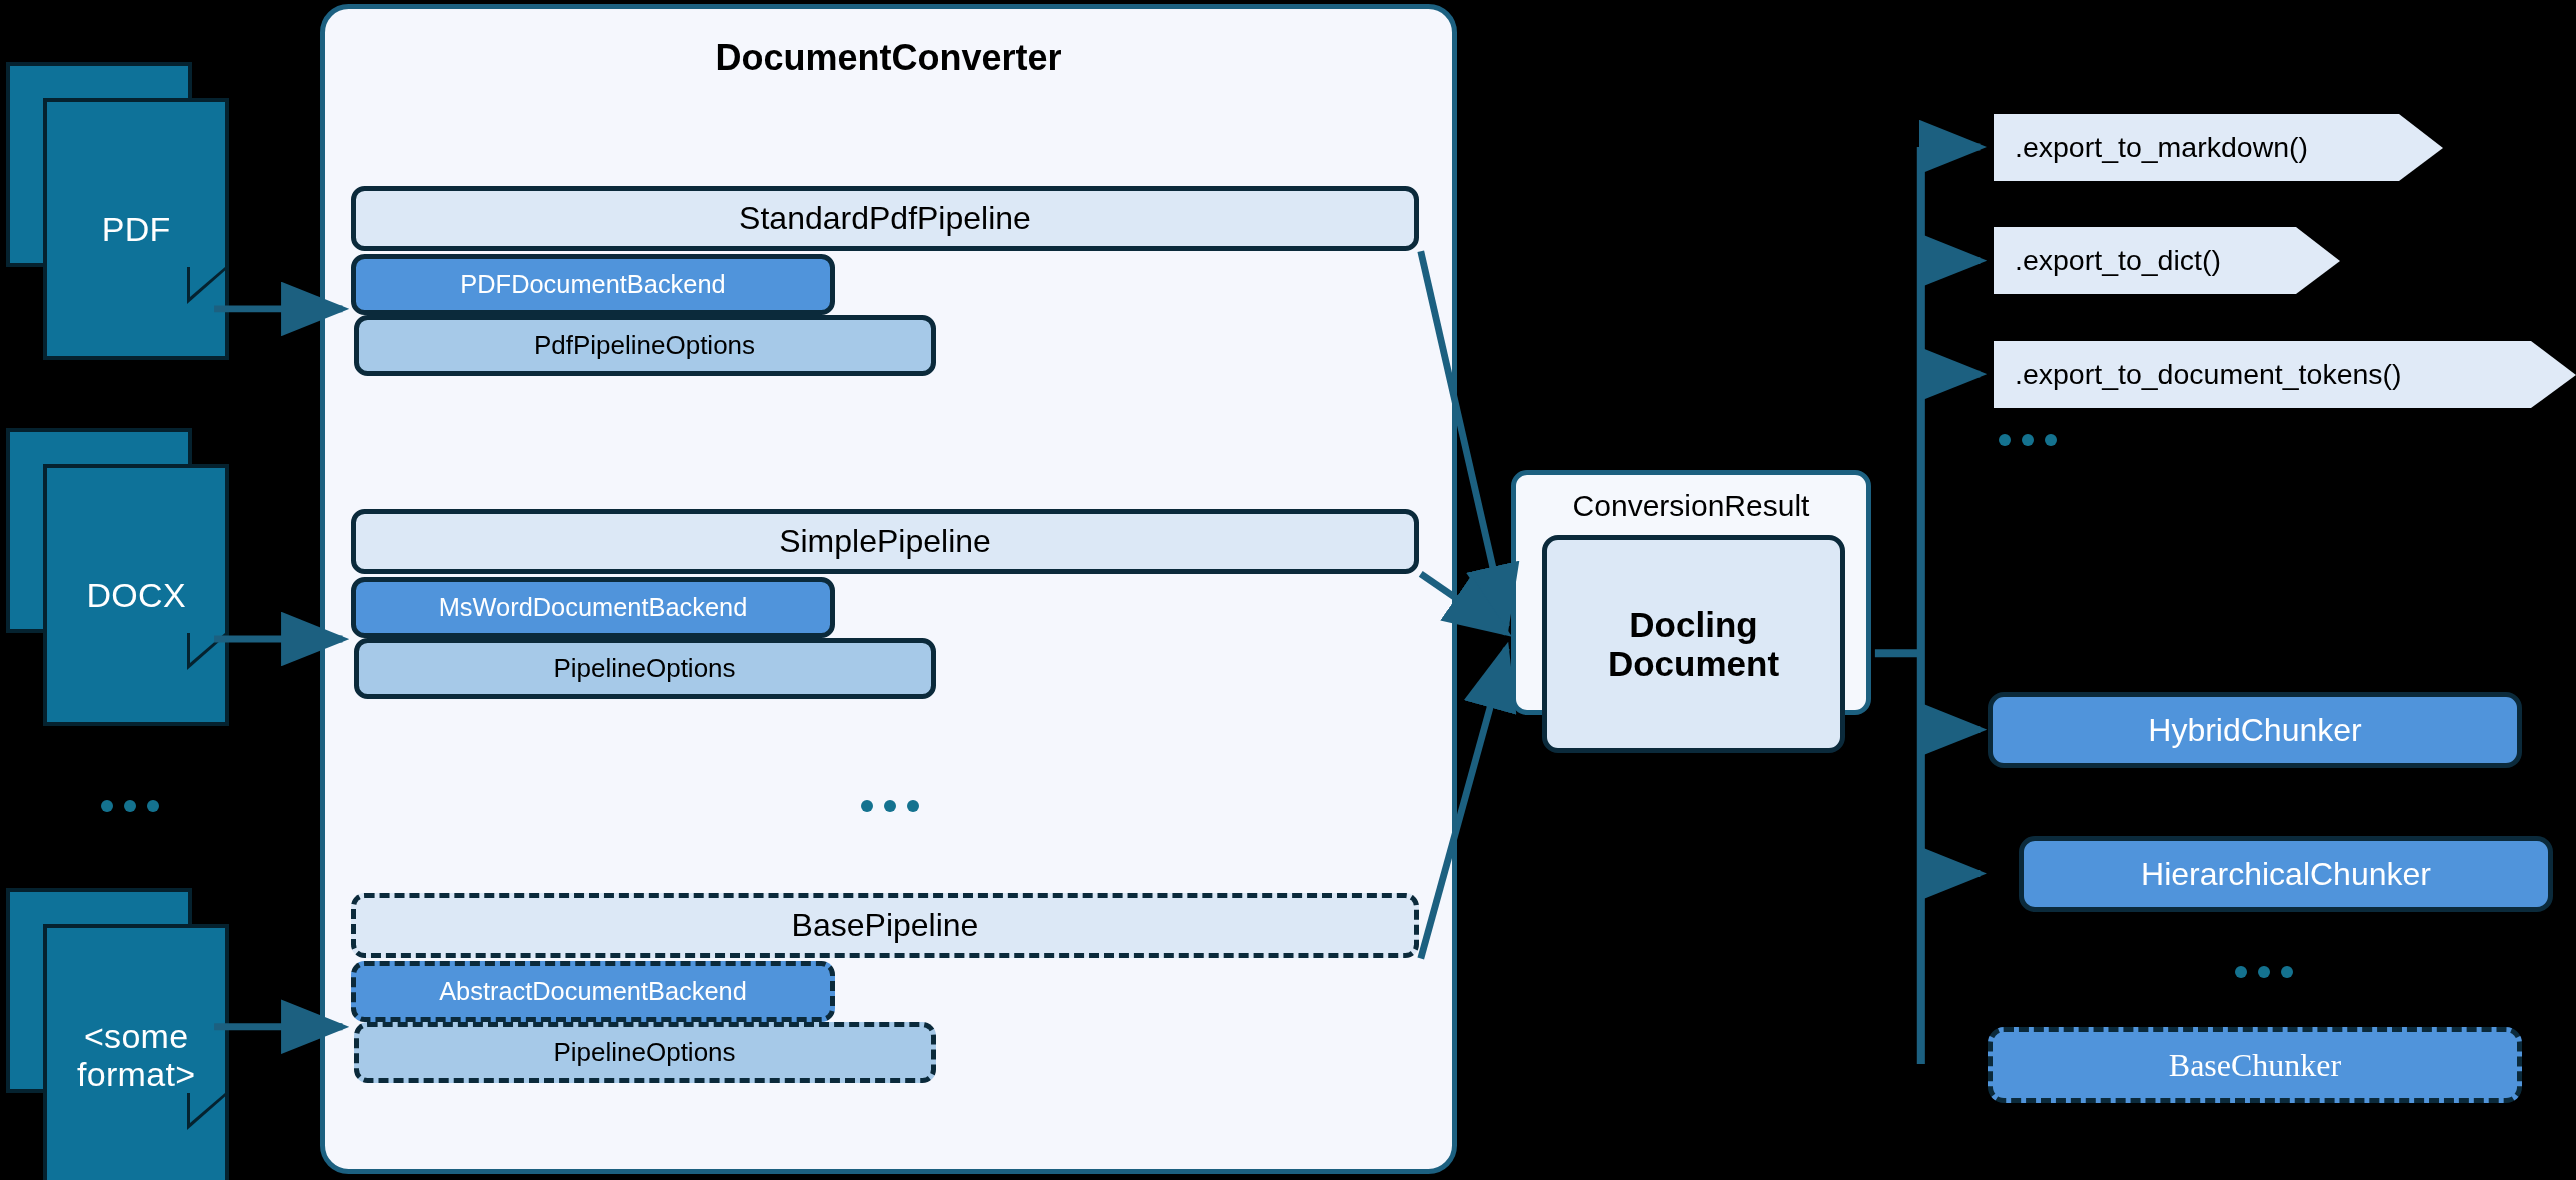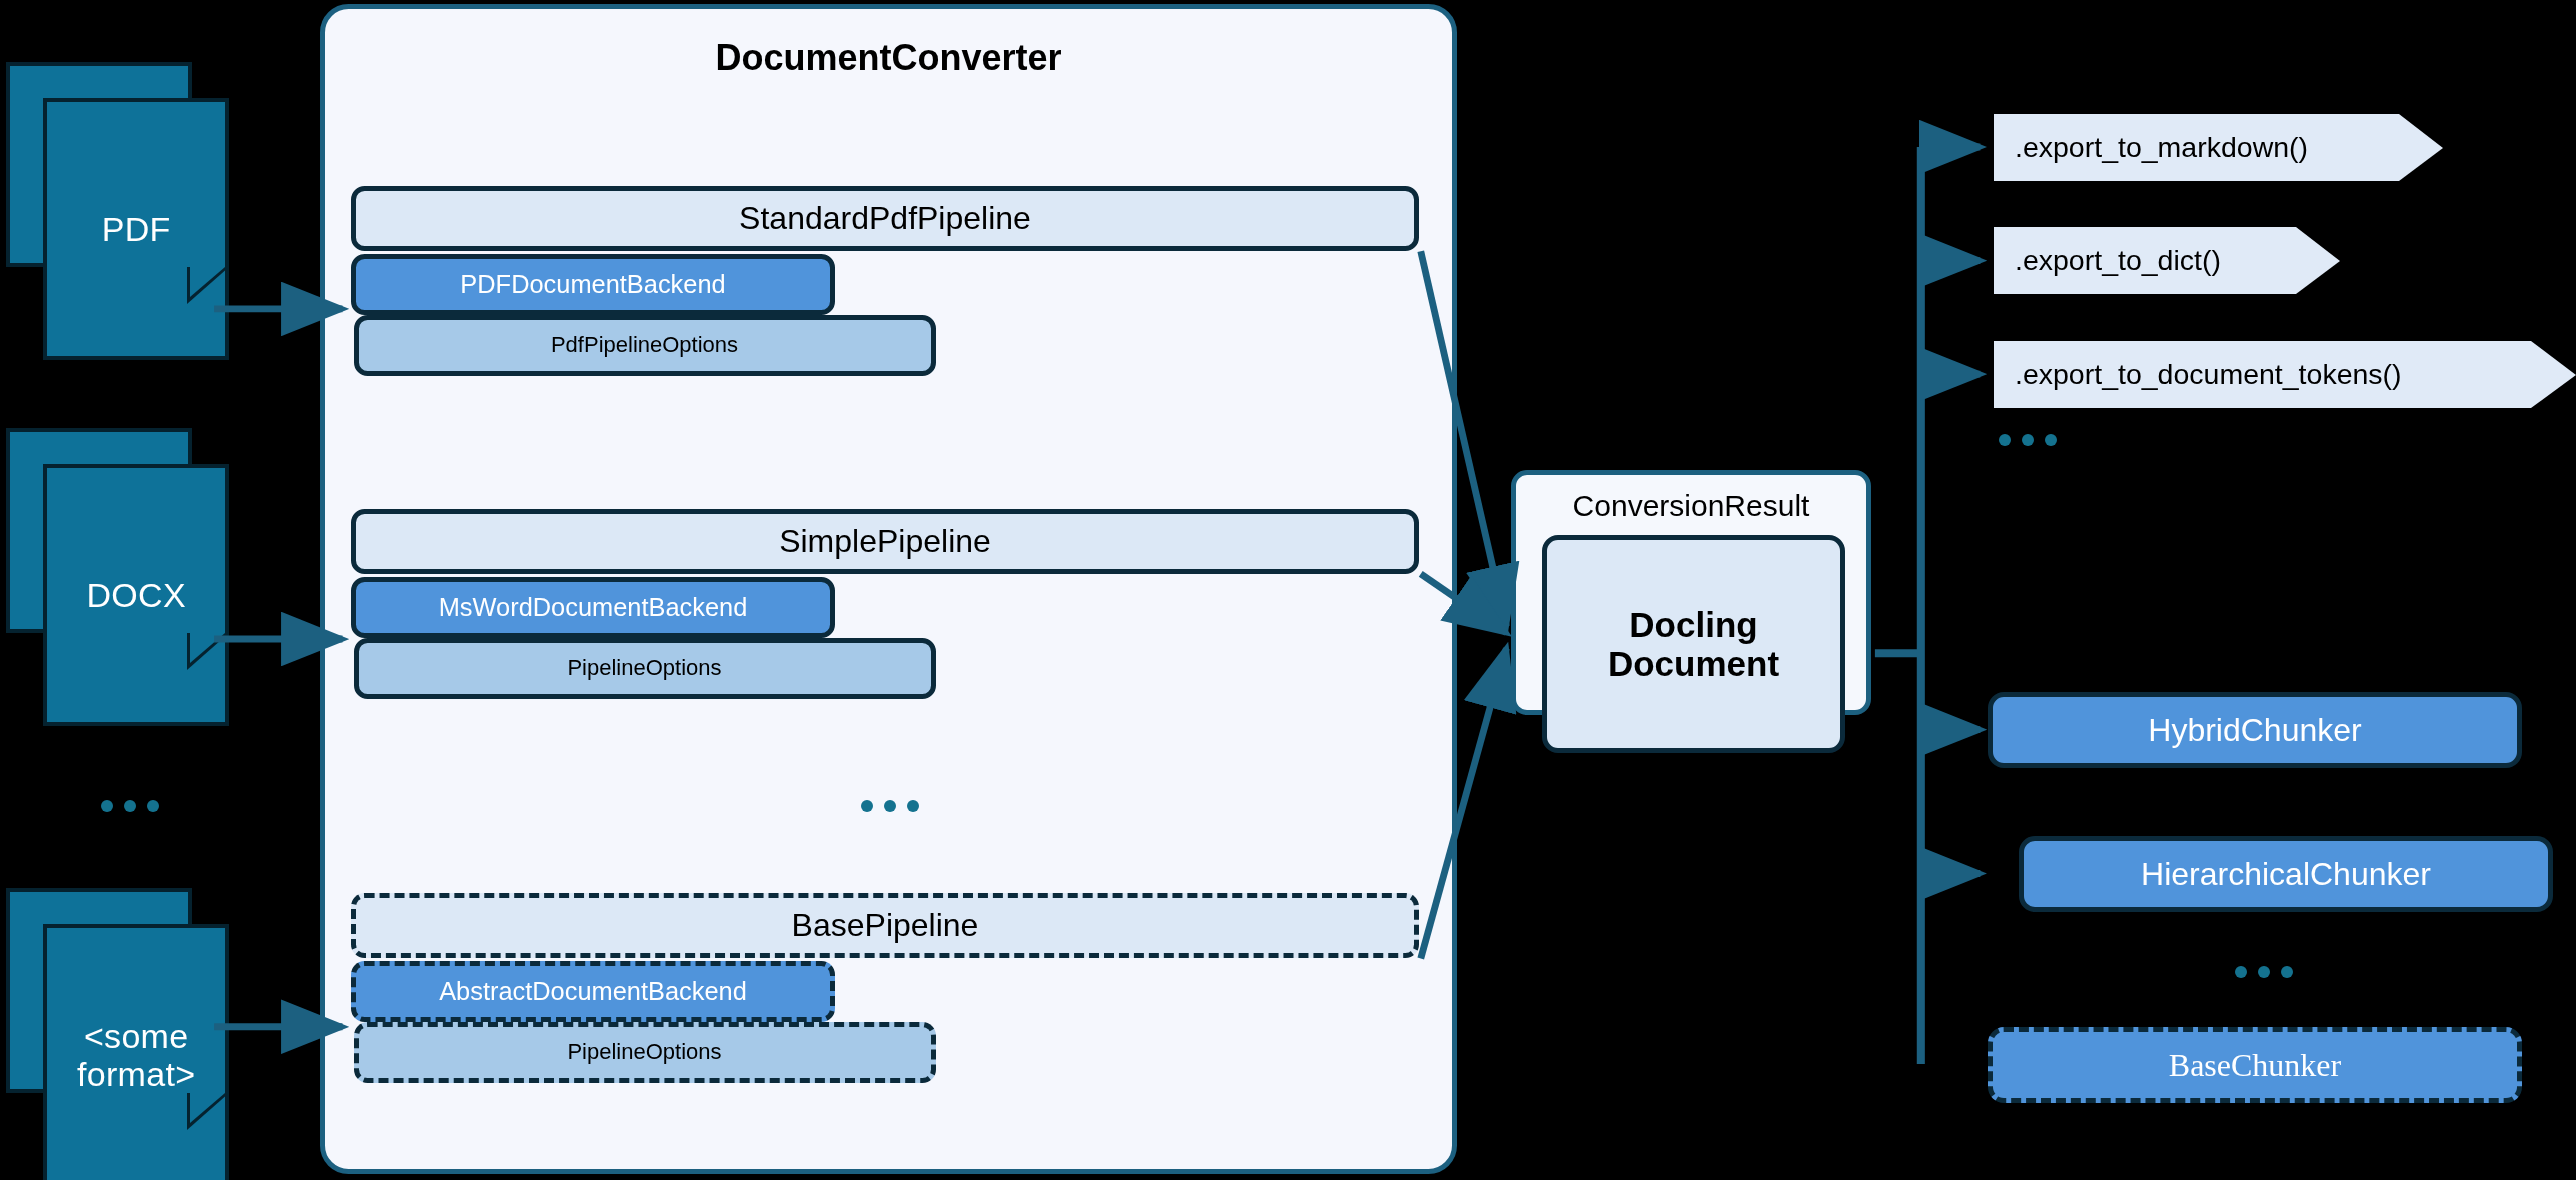--- a/index.html
+++ b/index.html
@@ -31,21 +31,21 @@
   .pgroup{position:absolute;width:1068px;}
   .pg-head{height:65px;background:#DCE8F6;border:5px solid #0B2A3B;box-sizing:border-box;
       border-radius:13.6px;display:flex;align-items:center;justify-content:center;
       font-size:32px;color:#000;}
   .pg-row{display:flex;margin-top:2.5px;flex-direction:column;}
   .pg-backend{width:484px;height:61px;background:#5094DB;border:5px solid #0B2A3B;
       box-sizing:border-box;border-radius:13.6px;display:flex;align-items:center;
       justify-content:center;font-size:25.4px;color:#ffffff;}
   .pg-options{width:582px;height:61px;margin-left:2.5px;background:#A6C9E8;
       border:5px solid #0B2A3B;box-sizing:border-box;border-radius:13.6px;
-      display:flex;align-items:center;justify-content:center;font-size:22px;color:#000;}
+      display:flex;align-items:center;justify-content:center;font-size:26px;color:#000;}
   .dashed .pg-head,.dashed .pg-backend,.dashed .pg-options{border-style:dashed;}
 
   .ell{position:absolute;display:flex;gap:11.2px;align-items:center;}
   .ell i{display:block;width:11.8px;height:11.8px;border-radius:50%;background:#14728F;}
 
   
   #convres{position:absolute;left:1511px;top:470px;width:360px;height:245px;
       background:#F5F8FD;border:5.6px solid #1C6080;border-radius:16px;box-sizing:border-box;}
   #convres-title{position:absolute;left:0;top:13.6px;width:100%;text-align:center;
       font-size:30px;color:#000;}

